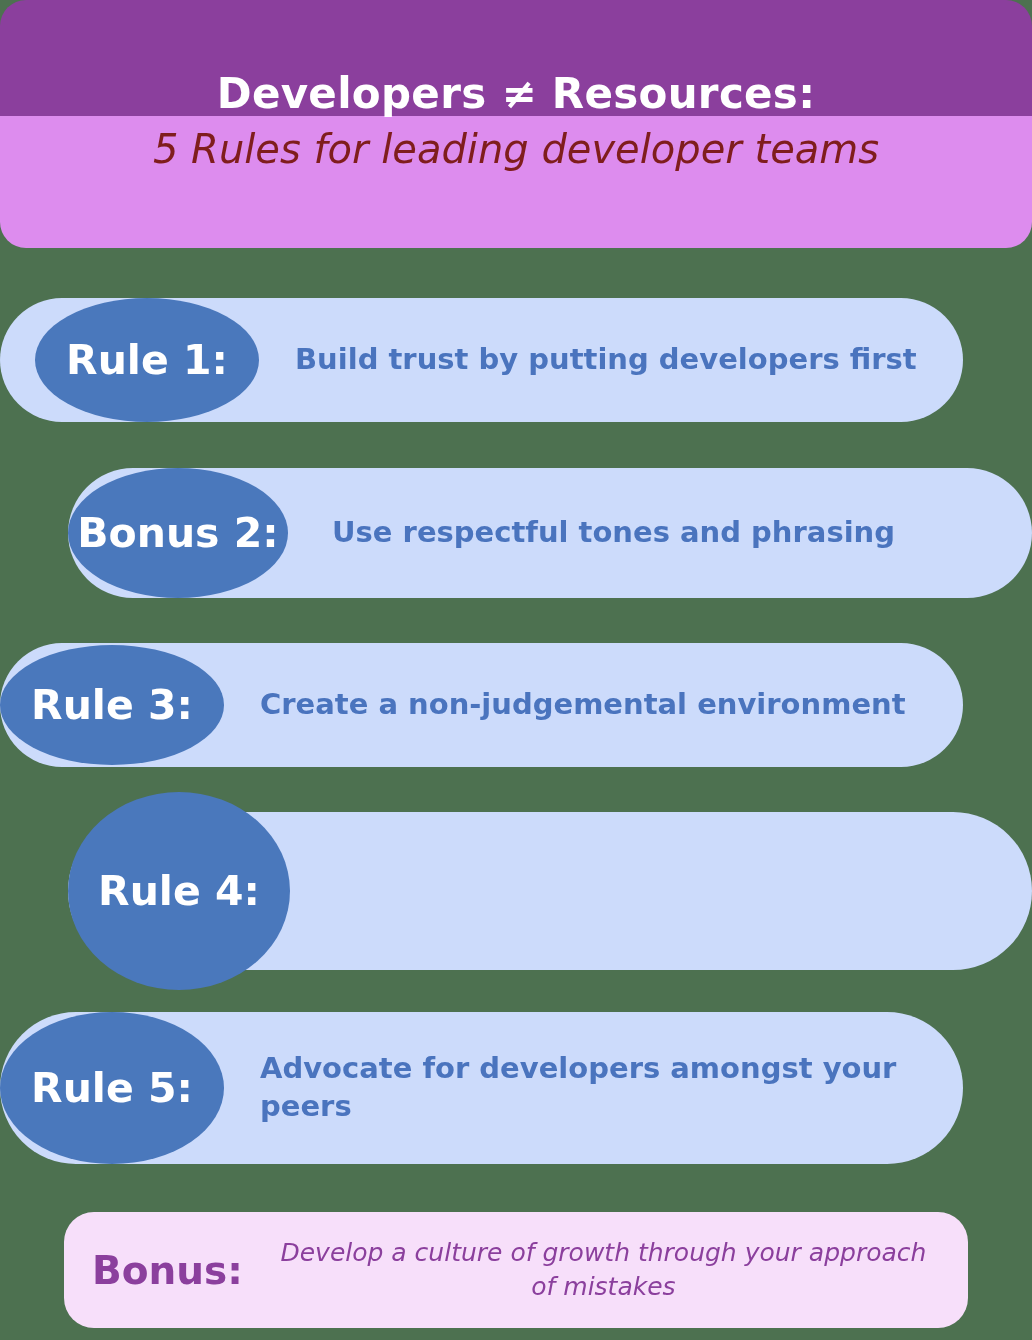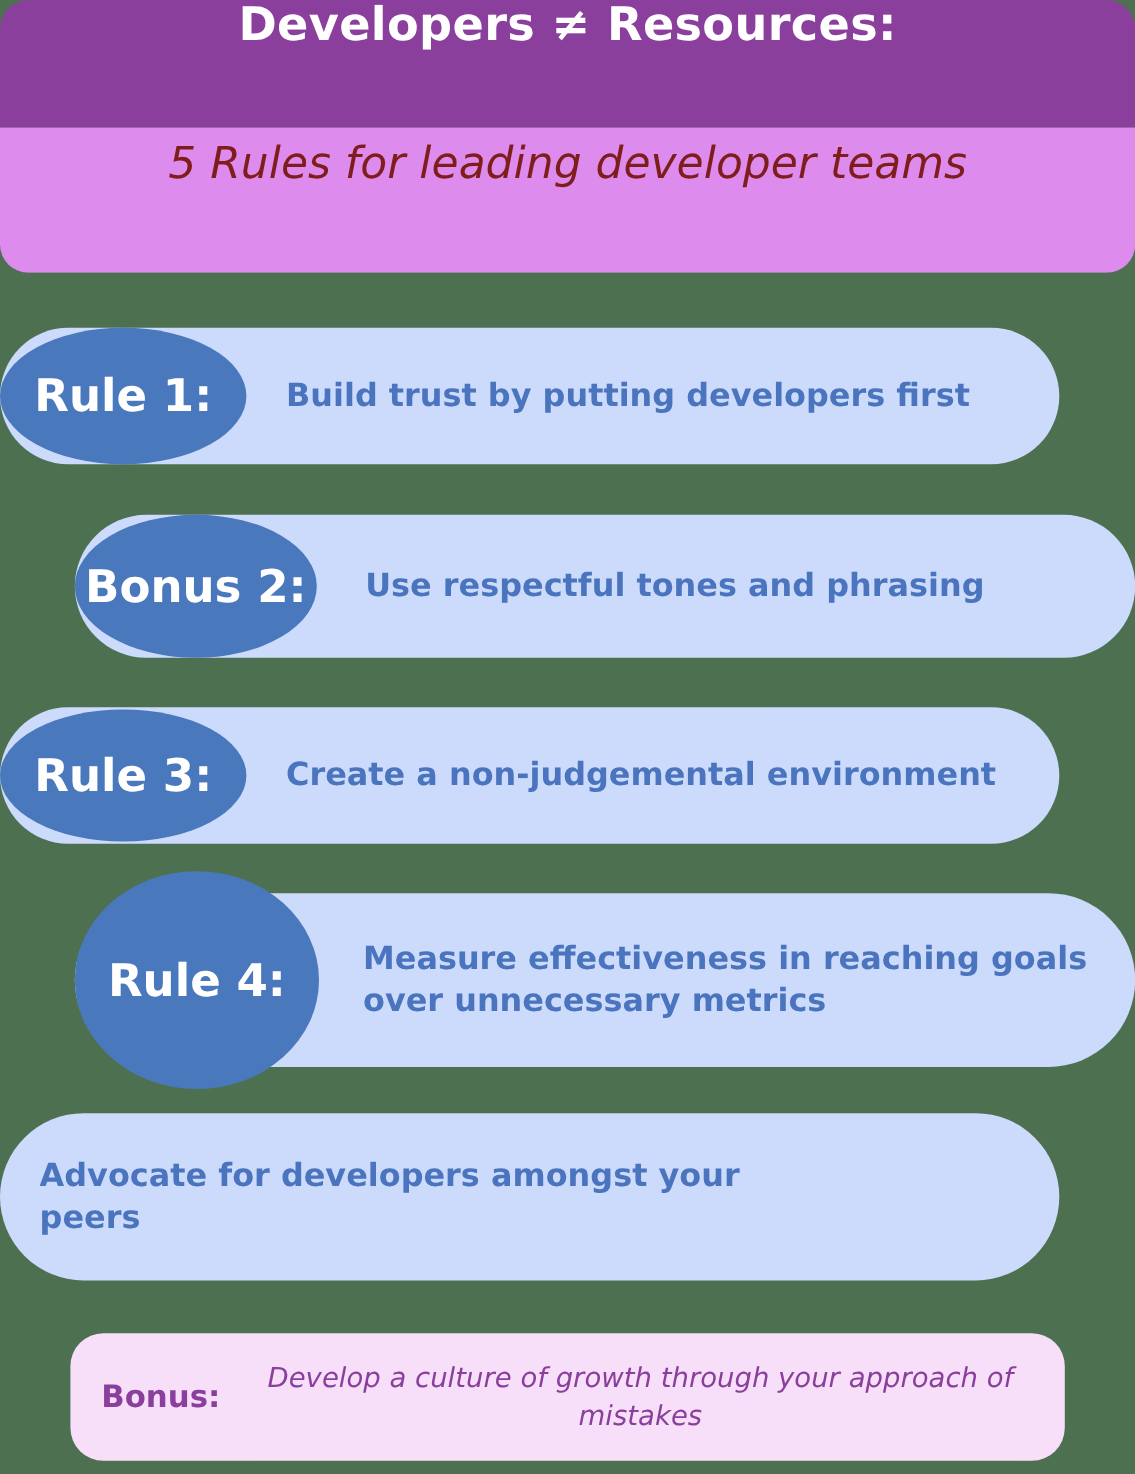--- a/index.html
+++ b/index.html
@@ -29,21 +29,21 @@
     top: 0;
     width: 1032px;
     height: 248px;
     border-radius: 26px;
     overflow: hidden;
   }
   .header-title-band {
     background: #8b3f9d;
     height: 116px;
     display: flex;
-    align-items: flex-start;
+    align-items: flex-end;
     justify-content: center;
     box-sizing: border-box;
     padding: 0 40px;
   }
   .header-title {
     color: #ffffff;
     font-size: 42px;
     font-weight: bold;
     letter-spacing: 0.3px;
     text-align: center;
@@ -107,21 +107,21 @@
     position: relative;
     z-index: 2;
     color: #4a74be;
     font-size: 29px;
     font-weight: bold;
     line-height: 1.3;
     font-family: "DejaVu Sans", "Liberation Sans", sans-serif;
   }
 
   
-  #row-1 { left: 0px;  top: 298px;  width: 963px; height: 124px; }
+  #row-1 { left: 0px;  top: 298px;  width: 963px; height: 124px; padding-left: 35px; }
   #row-1 .rule-bar   { width: 963px; }
   #row-1 .rule-badge { width: 224px; height: 124px; margin-left: 0px; }
   #row-1 .rule-text  { margin-left: 36px; width: 660px; }
 
   
   #row-2 { left: 68px; top: 468px;  width: 964px; height: 130px; }
   #row-2 .rule-bar   { width: 964px; }
   #row-2 .rule-badge { width: 220px; height: 130px; margin-left: 0px; }
   #row-2 .rule-text  { margin-left: 44px; width: 650px; }
 
@@ -152,21 +152,21 @@
     height: 116px;
     background: #f7dffa;
     border-radius: 30px;
     display: flex;
     align-items: center;
     box-sizing: border-box;
     padding: 0 26px 0 28px;
   }
   .bonus-label {
     color: #8b3f9d;
-    font-size: 28px;
+    font-size: 39px;
     font-weight: bold;
     line-height: 1;
     white-space: nowrap;
     flex: 0 0 auto;
     font-family: "DejaVu Sans", "Liberation Sans", sans-serif;
   }
   .bonus-text {
     color: #8b3f9d;
     font-size: 25px;
     font-style: italic;
@@ -213,25 +213,27 @@
       <span class="rule-badge-label">Rule 3:</span>
     </div>
     <div class="rule-text">Create a non-judgemental environment</div>
   </div>
 
   <div class="rule-row" id="row-4">
     <div class="rule-bar"></div>
     <div class="rule-badge">
       <span class="rule-badge-label">Rule 4:</span>
     </div>
-    <div class="rule-text">Measure effectiveness in reaching goals over unnecessary metrics</div>
   </div>
 
   <div class="rule-row" id="row-5">
     <div class="rule-bar"></div>
+    <div class="rule-badge">
+      <span class="rule-badge-label">Rule 5:</span>
+    </div>
     <div class="rule-text">Advocate for developers amongst your peers</div>
   </div>
 
   <div class="bonus-row">
     <span class="bonus-label">Bonus:</span>
     <span class="bonus-text">Develop a culture of growth through your approach of mistakes</span>
   </div>
 
 </div>
 

